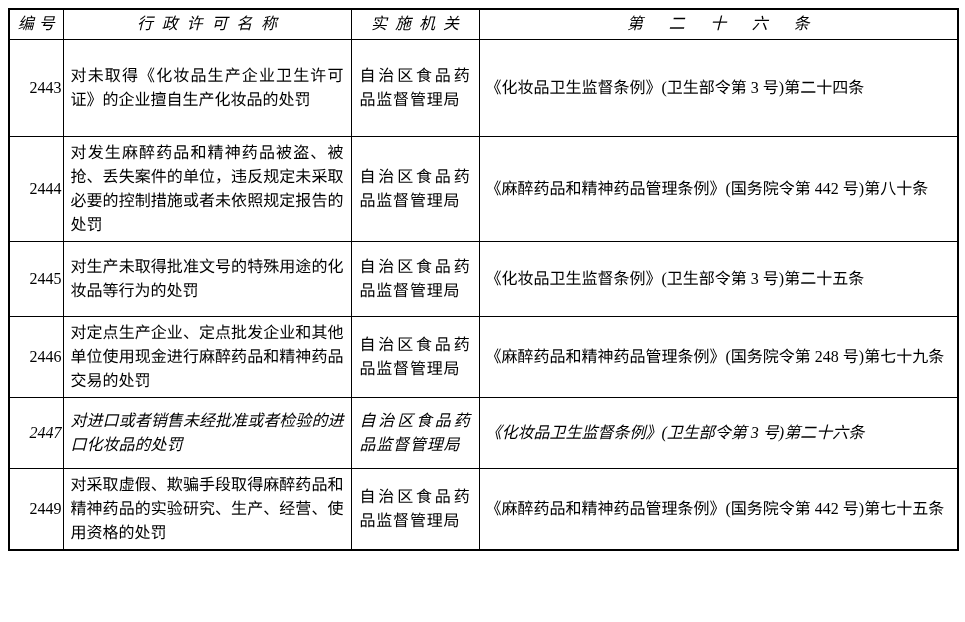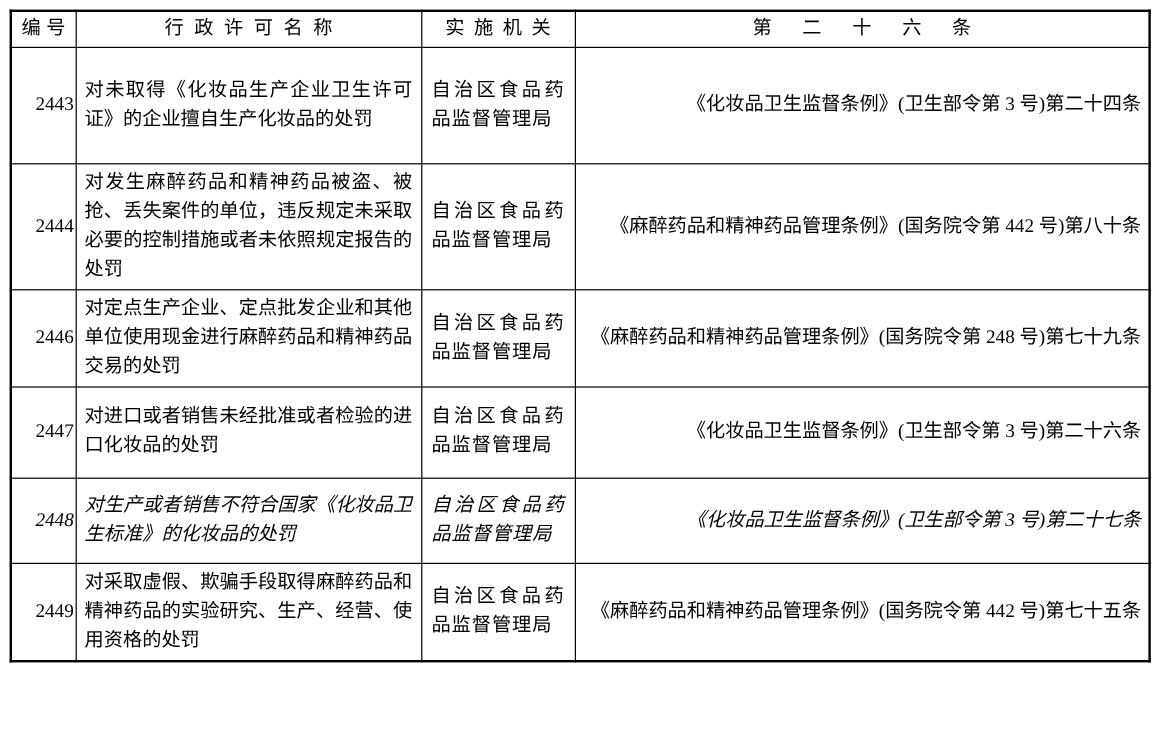--- a/index.html
+++ b/index.html
@@ -50,20 +50,21 @@
   tbody tr:nth-child(5) { height: 71px; font-style: italic; }
   tbody tr:nth-child(6) { height: 69px; }
   tbody tr:nth-child(7) { height: 90px; }
   
   th {
     font-weight: normal;
     text-align: center;
     font-size: 15.5px;
     padding: 2px 0;
     white-space: nowrap;
+    font-style: italic;
   }
   th.th-id     { letter-spacing: 0.30em; text-indent: 0.30em; }
   th.th-name   { letter-spacing: 0.55em; text-indent: 0.55em; margin-top: 21px; }
   th.th-agency { letter-spacing: 0.50em; text-indent: 0.50em; margin-left: 25px; }
   th.th-legal  { letter-spacing: 1.60em; text-indent: 1.60em; }
   
   td.col-id {
     text-align: right;
     font-size: 15px;
   }
@@ -72,21 +73,21 @@
     text-justify: inter-ideograph;
     padding: 4px 7px;
   }
   td.col-agency {
     text-align: justify;
     text-justify: inter-ideograph;
     padding: 4px 8px;
     letter-spacing: 0.05em;
   }
   td.col-legal {
-    text-align: right;
+    text-align: left;
     padding: 4px 6px;
     font-size: 15.5px;
   }
 </style>
 </head>
 <body>
 
 <div class="sheet">
   <table class="permits">
     <colgroup>
@@ -110,38 +111,38 @@
           <td class="col-agency">自治区食品药品监督管理局</td>
           <td class="col-legal">《化妆品卫生监督条例》(卫生部令第 3 号)第二十四条</td>
         </tr>
         <tr>
           <td class="col-id">2444</td>
           <td class="col-name">对发生麻醉药品和精神药品被盗、被抢、丢失案件的单位，违反规定未采取必要的控制措施或者未依照规定报告的处罚</td>
           <td class="col-agency">自治区食品药品监督管理局</td>
           <td class="col-legal">《麻醉药品和精神药品管理条例》(国务院令第 442 号)第八十条</td>
         </tr>
         <tr>
+          <td class="col-id">2445</td>
+          <td class="col-name">对生产未取得批准文号的特殊用途的化妆品等行为的处罚</td>
+          <td class="col-agency">自治区食品药品监督管理局</td>
+          <td class="col-legal">《化妆品卫生监督条例》(卫生部令第 3 号)第二十五条</td>
+        </tr>
+        <tr>
           <td class="col-id">2446</td>
           <td class="col-name">对定点生产企业、定点批发企业和其他单位使用现金进行麻醉药品和精神药品交易的处罚</td>
           <td class="col-agency">自治区食品药品监督管理局</td>
           <td class="col-legal">《麻醉药品和精神药品管理条例》(国务院令第 248 号)第七十九条</td>
         </tr>
         <tr>
           <td class="col-id">2447</td>
           <td class="col-name">对进口或者销售未经批准或者检验的进口化妆品的处罚</td>
           <td class="col-agency">自治区食品药品监督管理局</td>
           <td class="col-legal">《化妆品卫生监督条例》(卫生部令第 3 号)第二十六条</td>
         </tr>
         <tr>
-          <td class="col-id">2448</td>
-          <td class="col-name">对生产或者销售不符合国家《化妆品卫生标准》的化妆品的处罚</td>
-          <td class="col-agency">自治区食品药品监督管理局</td>
-          <td class="col-legal">《化妆品卫生监督条例》(卫生部令第 3 号)第二十七条</td>
-        </tr>
-        <tr>
           <td class="col-id">2449</td>
           <td class="col-name">对采取虚假、欺骗手段取得麻醉药品和精神药品的实验研究、生产、经营、使用资格的处罚</td>
           <td class="col-agency">自治区食品药品监督管理局</td>
           <td class="col-legal">《麻醉药品和精神药品管理条例》(国务院令第 442 号)第七十五条</td>
         </tr>
       </tbody>
   </table>
 </div>
 
 </body></html>

